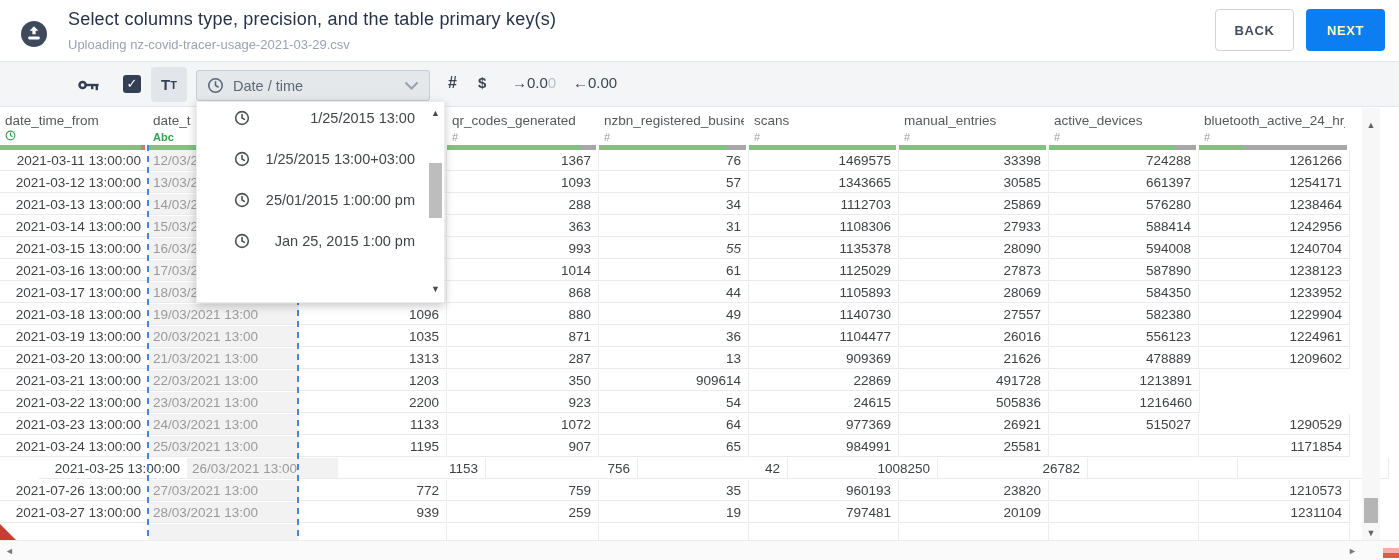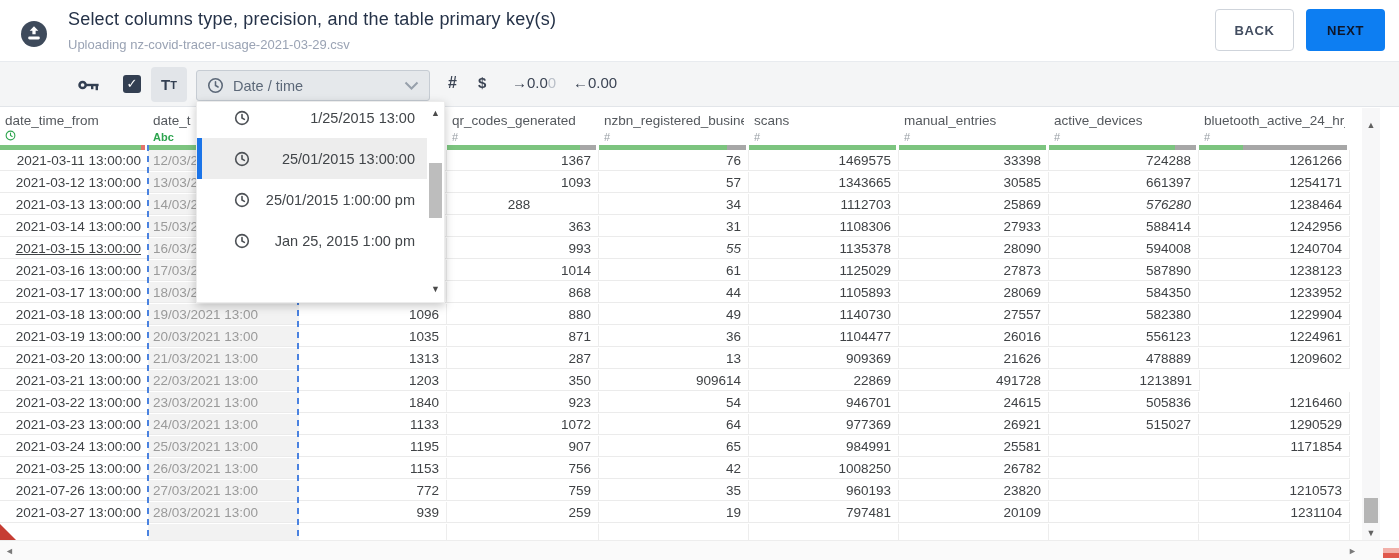--- a/index.html
+++ b/index.html
@@ -8,21 +8,21 @@
 
   
   .app-header { position:absolute; top:0; left:0; width:1399px; height:62px; background:#fff; border-bottom:1px solid #e8ebef; z-index:30; }
   .upload-badge { position:absolute; left:21px; top:21px; width:26px; height:26px; }
   .titles { position:absolute; left:68px; top:9px; }
   .page-title { font-size:18px; color:#253248; letter-spacing:.2px; }
   .page-subtitle { font-size:13px; color:#9aa3b4; margin-top:7px; }
   .hdr-btns { position:absolute; right:14px; top:9px; display:flex; gap:12px; }
   .btn { height:42px; min-width:79px; padding:0 18px; border-radius:4px; font-size:13px; font-weight:bold; letter-spacing:.6px; display:flex; align-items:center; justify-content:center; cursor:pointer; font-family:"Liberation Sans",sans-serif; }
   .btn-back { background:#fff; border:1px solid #cfd4db; color:#424d60; }
-  .btn-next { background:#0d7ef2; border:none; color:#0f172a; }
+  .btn-next { background:#0d7ef2; border:none; color:#fef9c3; }
 
   
   .toolbar { position:absolute; top:62px; left:0; width:1399px; height:45px; background:#f4f5f6; border-bottom:1px solid #e2e5e9; z-index:10; }
   .tb-key { position:absolute; left:78px; top:17px; }
   .tb-checkbox { position:absolute; left:123px; top:13px; width:18px; height:18px; background:#333f52; border-radius:3px; color:#fff; font-size:13px; line-height:17px; text-align:center; cursor:pointer; }
   .tb-tt { position:absolute; left:151px; top:5px; width:36px; height:35px; background:#e2e5e9; border-radius:4px; color:#333f52; display:flex; align-items:center; justify-content:center; cursor:pointer; }
   .tb-tt b { font-size:15px; } .tb-tt i { font-style:normal; font-size:11px; font-weight:bold; }
   .tb-select { position:absolute; left:196px; top:8px; width:234px; height:31px; background:#e5e8eb; border:1px solid #c6ccd3; border-radius:3px; display:flex; align-items:center; padding:0 10px; color:#5c6878; font-size:14.5px; cursor:pointer; }
   .tb-select .lbl { margin-left:9px; flex:1; }
   .tb-ic { position:absolute; top:12px; color:#3b4454; font-size:15px; font-weight:bold; cursor:pointer; }
@@ -220,40 +220,40 @@
       <div class="td right" style="width: 150px;">57</div>
       <div class="td right" style="width: 150px;">1343665</div>
       <div class="td right" style="width: 150px;">30585</div>
       <div class="td right" style="width: 150px;">661397</div>
       <div class="td right" style="width: 151px;">1254171</div>
     </div>
     <div class="tr">
       <div class="td right nbr" style="width: 148px;">2021-03-13 13:00:00</div>
       <div class="td left c2" style="width: 151px;">14/03/2021 13:00</div>
       <div class="td right" style="width: 148px;"></div>
-      <div class="td right" style="width: 152px; text-align: center;">288</div>
+      <div class="td right" style="width: 152px;">288</div>
       <div class="td right" style="width: 150px;">34</div>
       <div class="td right" style="width: 150px;">1112703</div>
       <div class="td right" style="width: 150px;">25869</div>
-      <div class="td right" style="width: 150px; font-style: italic;">576280</div>
+      <div class="td right" style="width: 150px;">576280</div>
       <div class="td right" style="width: 151px;">1238464</div>
     </div>
     <div class="tr">
       <div class="td right nbr" style="width: 148px;">2021-03-14 13:00:00</div>
       <div class="td left c2" style="width: 151px;">15/03/2021 13:00</div>
       <div class="td right" style="width: 148px;"></div>
       <div class="td right" style="width: 152px;">363</div>
       <div class="td right" style="width: 150px;">31</div>
       <div class="td right" style="width: 150px;">1108306</div>
       <div class="td right" style="width: 150px;">27933</div>
       <div class="td right" style="width: 150px;">588414</div>
       <div class="td right" style="width: 151px;">1242956</div>
     </div>
     <div class="tr">
-      <div class="td right nbr" style="width: 148px; text-decoration: underline;">2021-03-15 13:00:00</div>
+      <div class="td right nbr" style="width: 148px;">2021-03-15 13:00:00</div>
       <div class="td left c2" style="width: 151px;">16/03/2021 13:00</div>
       <div class="td right" style="width: 148px;"></div>
       <div class="td right" style="width: 152px;">993</div>
       <div class="td right" style="width: 150px; font-style: italic;">55</div>
       <div class="td right" style="width: 150px;">1135378</div>
       <div class="td right" style="width: 150px;">28090</div>
       <div class="td right" style="width: 150px;">594008</div>
       <div class="td right" style="width: 151px;">1240704</div>
     </div>
     <div class="tr">
@@ -317,24 +317,23 @@
       <div class="td right" style="width: 148px;">1203</div>
       <div class="td right" style="width: 152px;">350</div>
       <div class="td right" style="width: 150px;">909614</div>
       <div class="td right" style="width: 150px;">22869</div>
       <div class="td right" style="width: 150px;">491728</div>
       <div class="td right" style="width: 151px;">1213891</div>
     </div>
     <div class="tr">
       <div class="td right nbr" style="width: 148px;">2021-03-22 13:00:00</div>
       <div class="td left c2" style="width: 151px;">23/03/2021 13:00</div>
-      <div class="td right" style="width: 148px;">1840</div>
+      <div class="td right" style="width: 148px;">2200</div>
       <div class="td right" style="width: 152px;">923</div>
       <div class="td right" style="width: 150px;">54</div>
-      <div class="td right" style="width: 150px;">946701</div>
       <div class="td right" style="width: 150px;">24615</div>
       <div class="td right" style="width: 150px;">505836</div>
       <div class="td right" style="width: 151px;">1216460</div>
     </div>
     <div class="tr">
       <div class="td right nbr" style="width: 148px;">2021-03-23 13:00:00</div>
       <div class="td left c2" style="width: 151px;">24/03/2021 13:00</div>
       <div class="td right" style="width: 148px;">1133</div>
       <div class="td right" style="width: 152px;">1072</div>
       <div class="td right" style="width: 150px;">64</div>
@@ -348,21 +347,21 @@
       <div class="td left c2" style="width: 151px;">25/03/2021 13:00</div>
       <div class="td right" style="width: 148px;">1195</div>
       <div class="td right" style="width: 152px;">907</div>
       <div class="td right" style="width: 150px;">65</div>
       <div class="td right" style="width: 150px;">984991</div>
       <div class="td right" style="width: 150px;">25581</div>
       <div class="td right" style="width: 150px;"></div>
       <div class="td right" style="width: 151px;">1171854</div>
     </div>
     <div class="tr">
-      <div class="td right nbr" style="width: 148px;">2021-03-25 13:00:00</div>
+      <div class="td right nbr" style="width: 148px; margin-left: 39px;">2021-03-25 13:00:00</div>
       <div class="td left c2" style="width: 151px;">26/03/2021 13:00</div>
       <div class="td right" style="width: 148px;">1153</div>
       <div class="td right" style="width: 152px;">756</div>
       <div class="td right" style="width: 150px;">42</div>
       <div class="td right" style="width: 150px;">1008250</div>
       <div class="td right" style="width: 150px;">26782</div>
       <div class="td right" style="width: 150px;"></div>
       <div class="td right" style="width: 151px;"></div>
     </div>
     <div class="tr">
@@ -420,27 +419,26 @@
 
 <div class="dd-panel">
   <div class="dd-list" id="dd-list">
       <div class="dd-item">
         <svg viewBox="0 0 24 24" width="16" height="16" style="color:#4d5156;flex:none">
           <circle cx="12" cy="12" r="9.5" fill="none" stroke="currentColor" stroke-width="2.4"></circle>
           <path d="M12 6.8v5.2l3.6 2.1" fill="none" stroke="currentColor" stroke-width="2.4" stroke-linecap="round"></path>
         </svg>
         <span class="dd-txt">1/25/2015 13:00</span>
       </div>
-      <div class="dd-item sel">
-        <span class="sel-bar"></span>
+      <div class="dd-item">
         <svg viewBox="0 0 24 24" width="16" height="16" style="color:#4d5156;flex:none">
           <circle cx="12" cy="12" r="9.5" fill="none" stroke="currentColor" stroke-width="2.4"></circle>
           <path d="M12 6.8v5.2l3.6 2.1" fill="none" stroke="currentColor" stroke-width="2.4" stroke-linecap="round"></path>
         </svg>
-        <span class="dd-txt">25/01/2015 13:00:00</span>
+        <span class="dd-txt">1/25/2015 13:00+03:00</span>
       </div>
       <div class="dd-item">
         <svg viewBox="0 0 24 24" width="16" height="16" style="color:#4d5156;flex:none">
           <circle cx="12" cy="12" r="9.5" fill="none" stroke="currentColor" stroke-width="2.4"></circle>
           <path d="M12 6.8v5.2l3.6 2.1" fill="none" stroke="currentColor" stroke-width="2.4" stroke-linecap="round"></path>
         </svg>
         <span class="dd-txt">25/01/2015 1:00:00 pm</span>
       </div>
       <div class="dd-item">
         <svg viewBox="0 0 24 24" width="16" height="16" style="color:#4d5156;flex:none">

